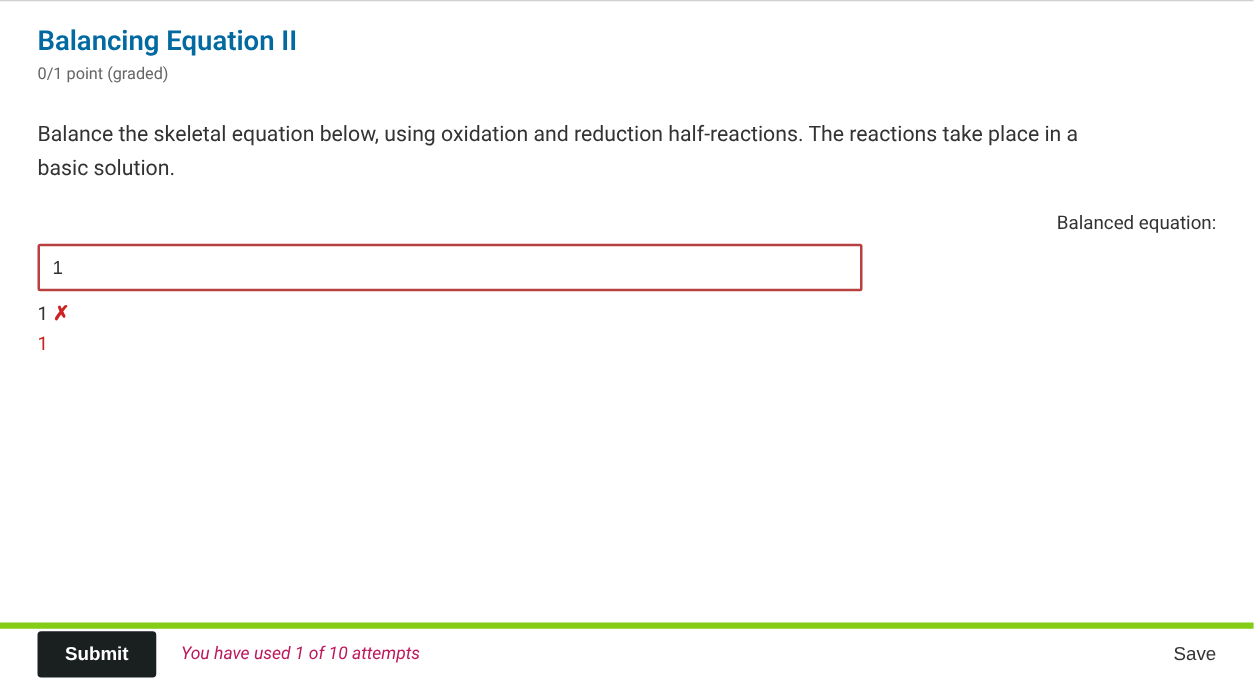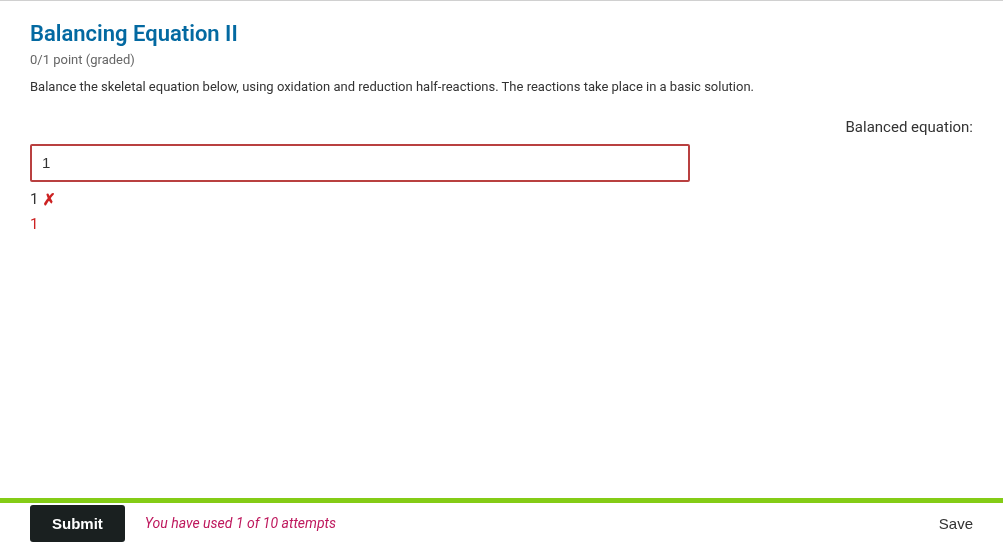--- a/index.html
+++ b/index.html
@@ -36,25 +36,25 @@
     .problem-title {
       font-size: 22px;
       font-weight: 600;
       color: #0369a1;
       margin-bottom: 6px;
     }
 
     .points-label {
       font-size: 13px;
       color: #666666;
-      margin-bottom: 10px;
+      margin-bottom: 28px;
     }
 
     .instructions {
-      font-size: 13px;
+      font-size: 17px;
       color: #333333;
       line-height: 1.6;
       margin-bottom: 20px;
       max-width: 870px;
     }
 
     .equation-display {
       font-size: 22px;
       color: #222222;
       margin-bottom: 22px;

